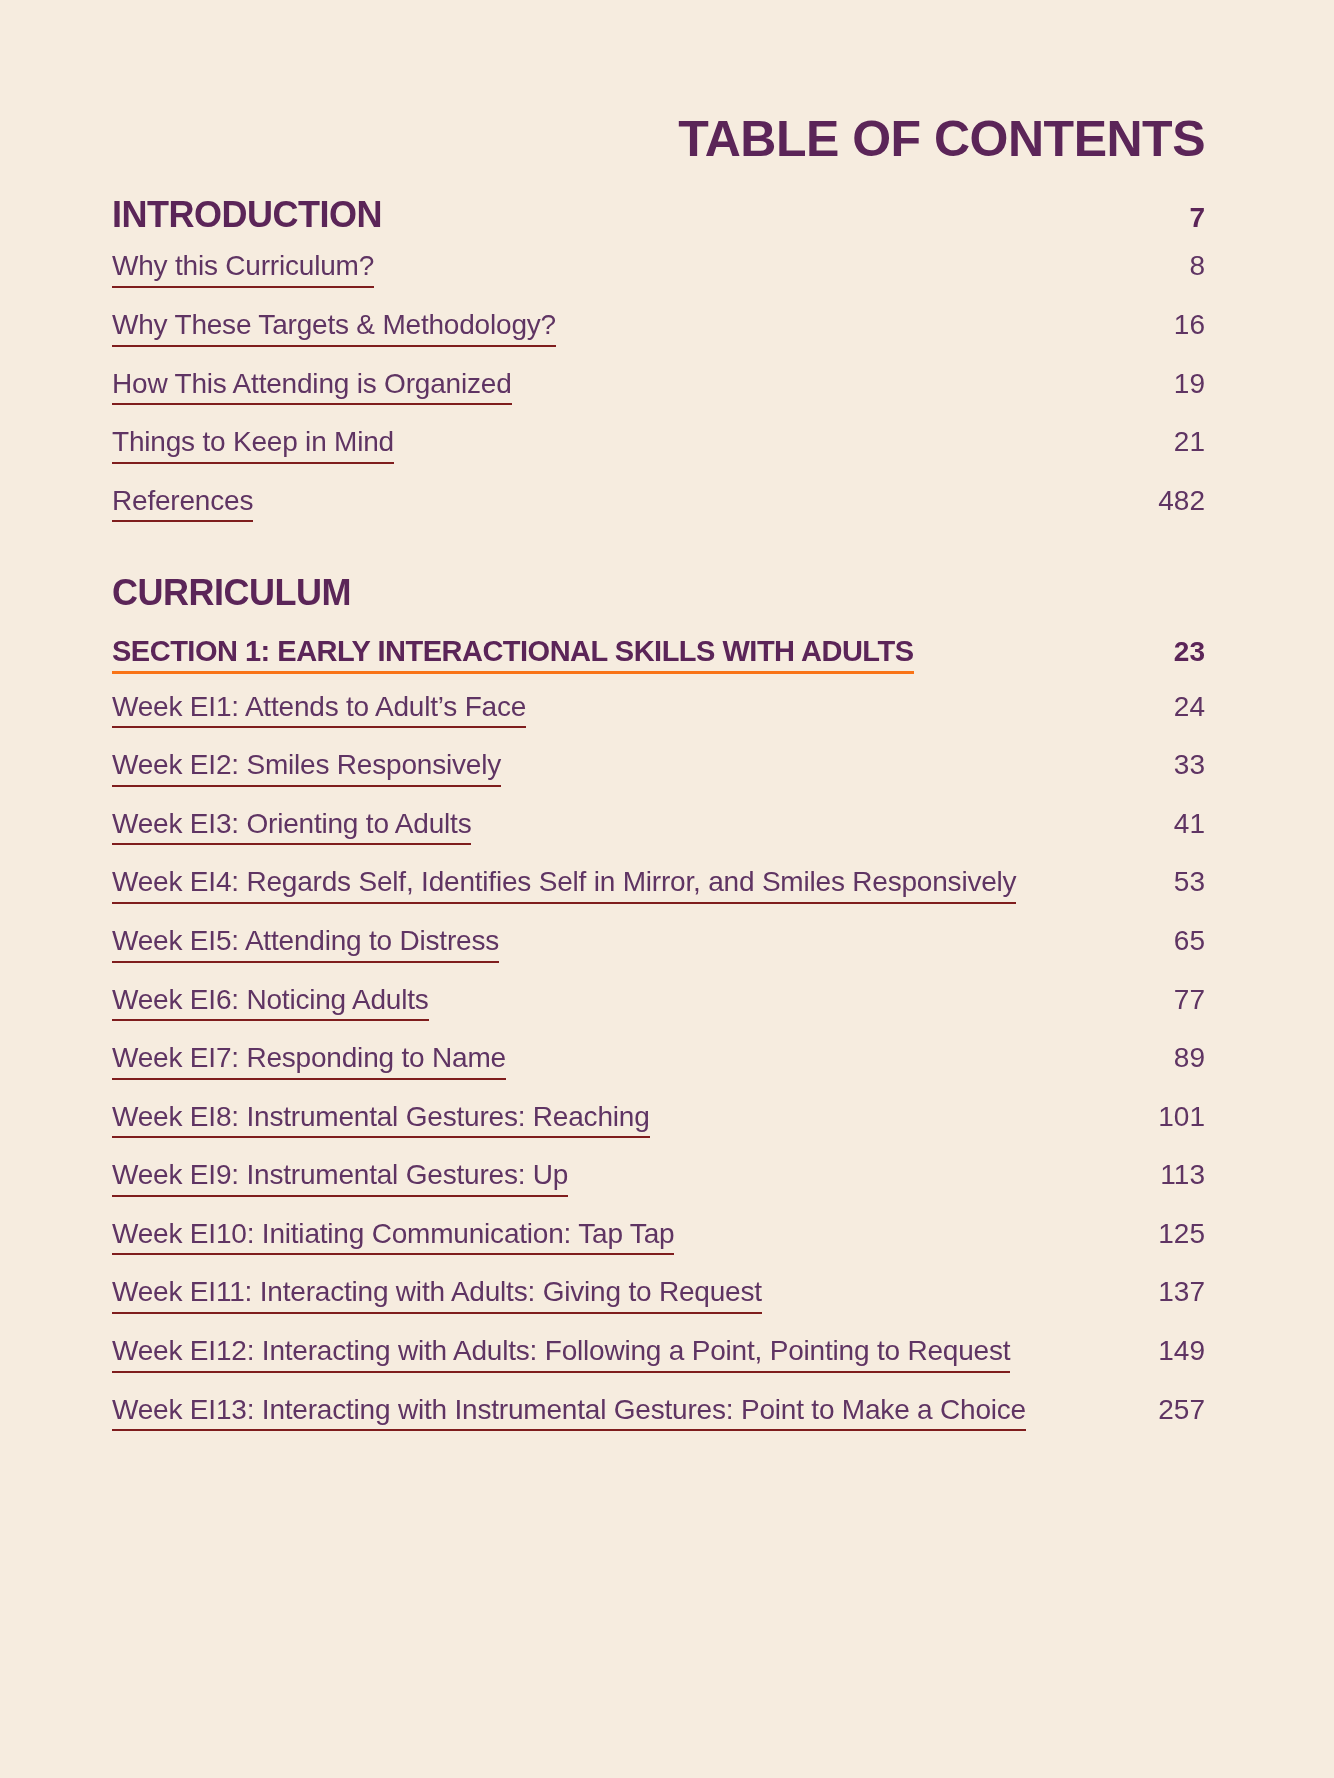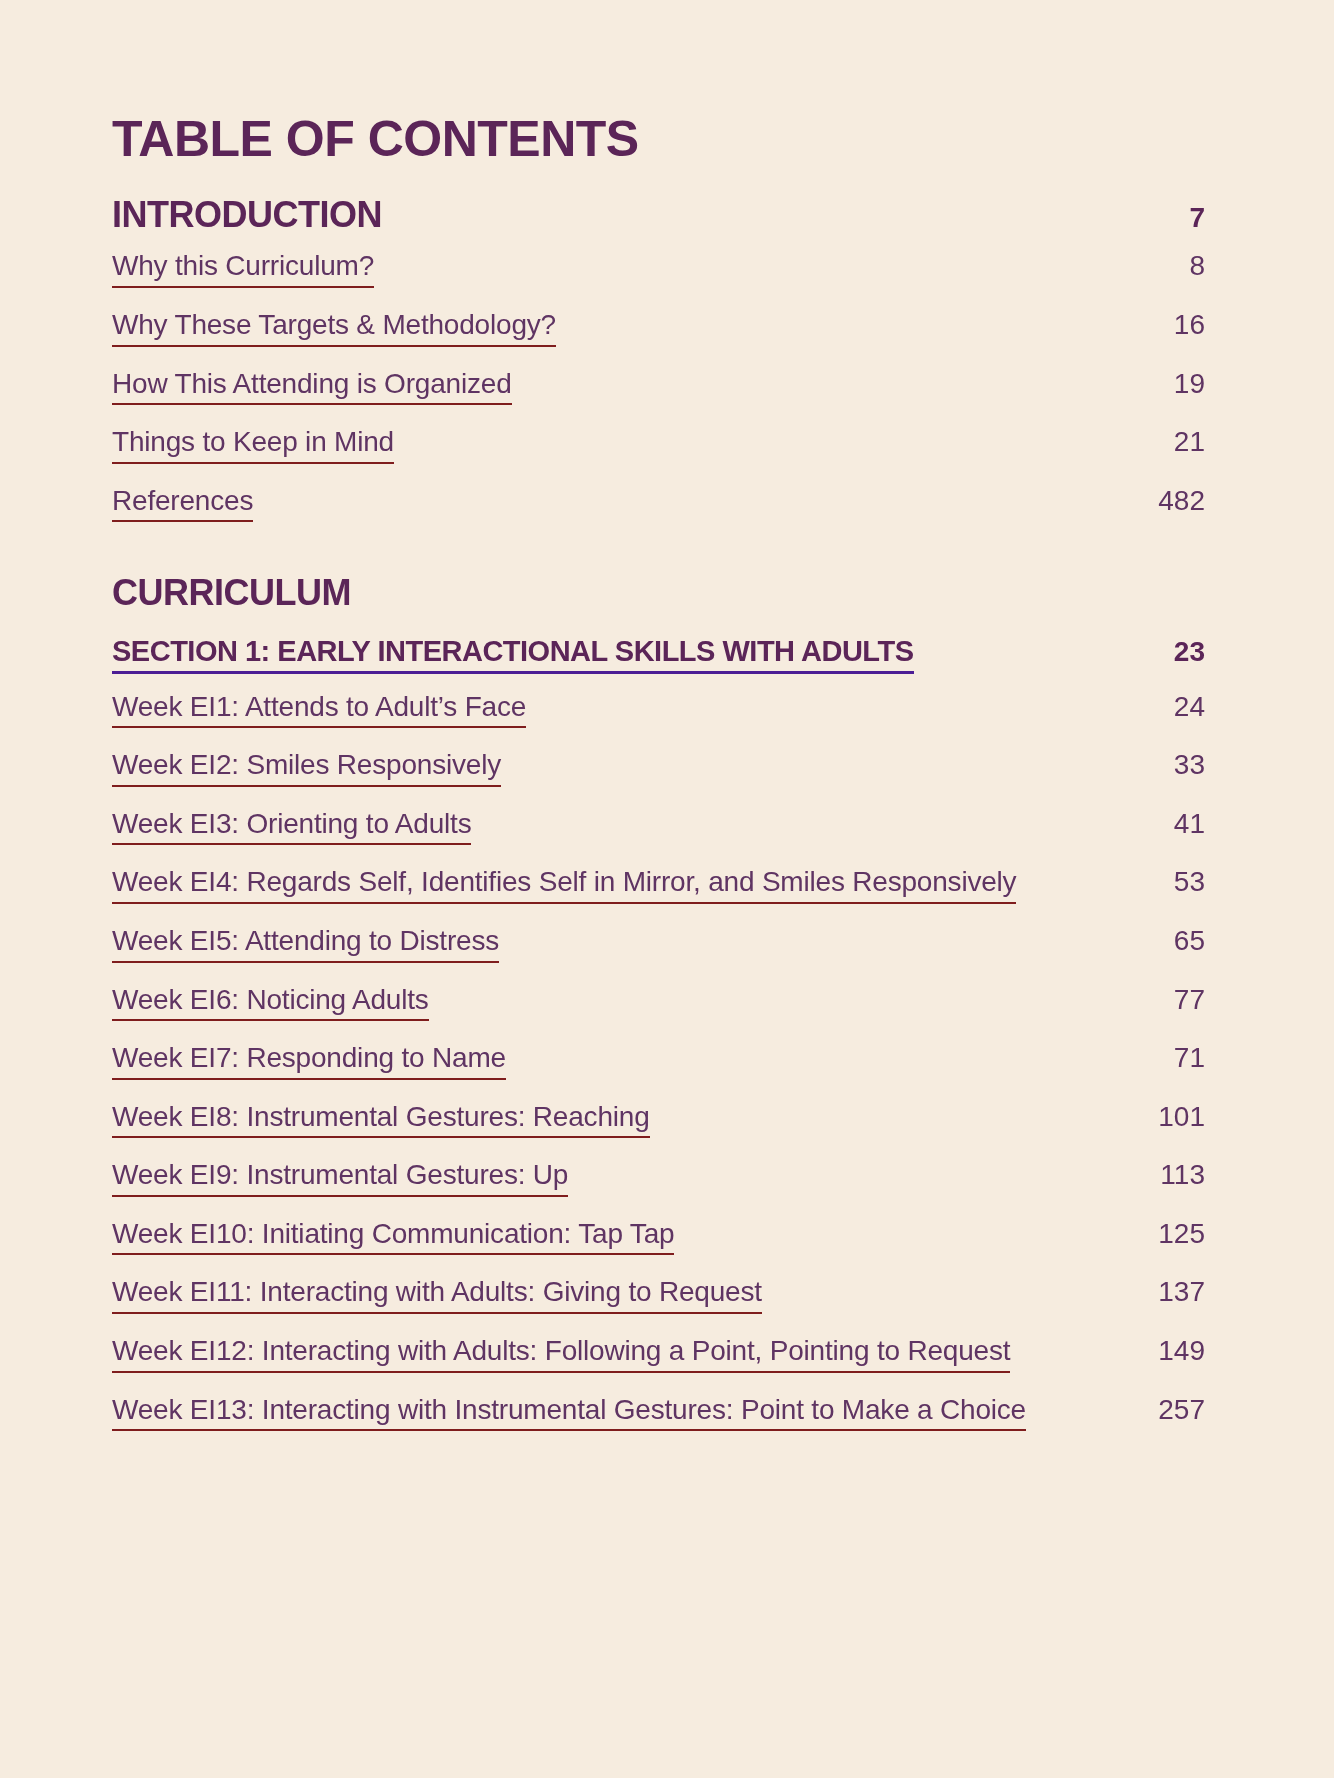--- a/index.html
+++ b/index.html
@@ -17,20 +17,21 @@
     width: 1334px;
     height: 1778px;
     padding: 112px 129px 0 112px;
   }
   .doc-title {
     font-size: 50px;
     font-weight: bold;
     line-height: 1.1;
     letter-spacing: -0.5px;
     color: #5b2558;
+    text-align: right;
   }
   .section-heading-row {
     display: flex;
     justify-content: space-between;
     align-items: baseline;
   }
   .section-heading {
     font-size: 36px;
     font-weight: bold;
     line-height: 1.15;
@@ -40,21 +41,21 @@
   .intro-heading-row { margin-top: 27px; }
   .curriculum-heading-row { margin-top: 50px; }
   .subsection-row { margin-top: 20px; }
   .subsection-link {
     font-size: 29px;
     font-weight: bold;
     line-height: 1.2;
     letter-spacing: -0.5px;
     color: #5b2558;
     text-decoration: none;
-    border-bottom: 3px solid #4c1d95;
+    border-bottom: 3px solid #f97316;
     padding-bottom: 2px;
     white-space: nowrap;
   }
   .toc-row {
     display: flex;
     justify-content: space-between;
     align-items: baseline;
     margin-top: 20px;
   }
   .toc-row.first { margin-top: 14px; }
@@ -142,21 +143,21 @@
   <div class="toc-row">
     <a href="#" class="toc-link">Week EI5: Attending to Distress</a>
     <span class="toc-page">65</span>
   </div>
   <div class="toc-row">
     <a href="#" class="toc-link">Week EI6: Noticing Adults</a>
     <span class="toc-page">77</span>
   </div>
   <div class="toc-row">
     <a href="#" class="toc-link">Week EI7: Responding to Name</a>
-    <span class="toc-page">71</span>
+    <span class="toc-page">89</span>
   </div>
   <div class="toc-row">
     <a href="#" class="toc-link">Week EI8: Instrumental Gestures: Reaching</a>
     <span class="toc-page">101</span>
   </div>
   <div class="toc-row">
     <a href="#" class="toc-link">Week EI9: Instrumental Gestures: Up</a>
     <span class="toc-page">113</span>
   </div>
   <div class="toc-row">

